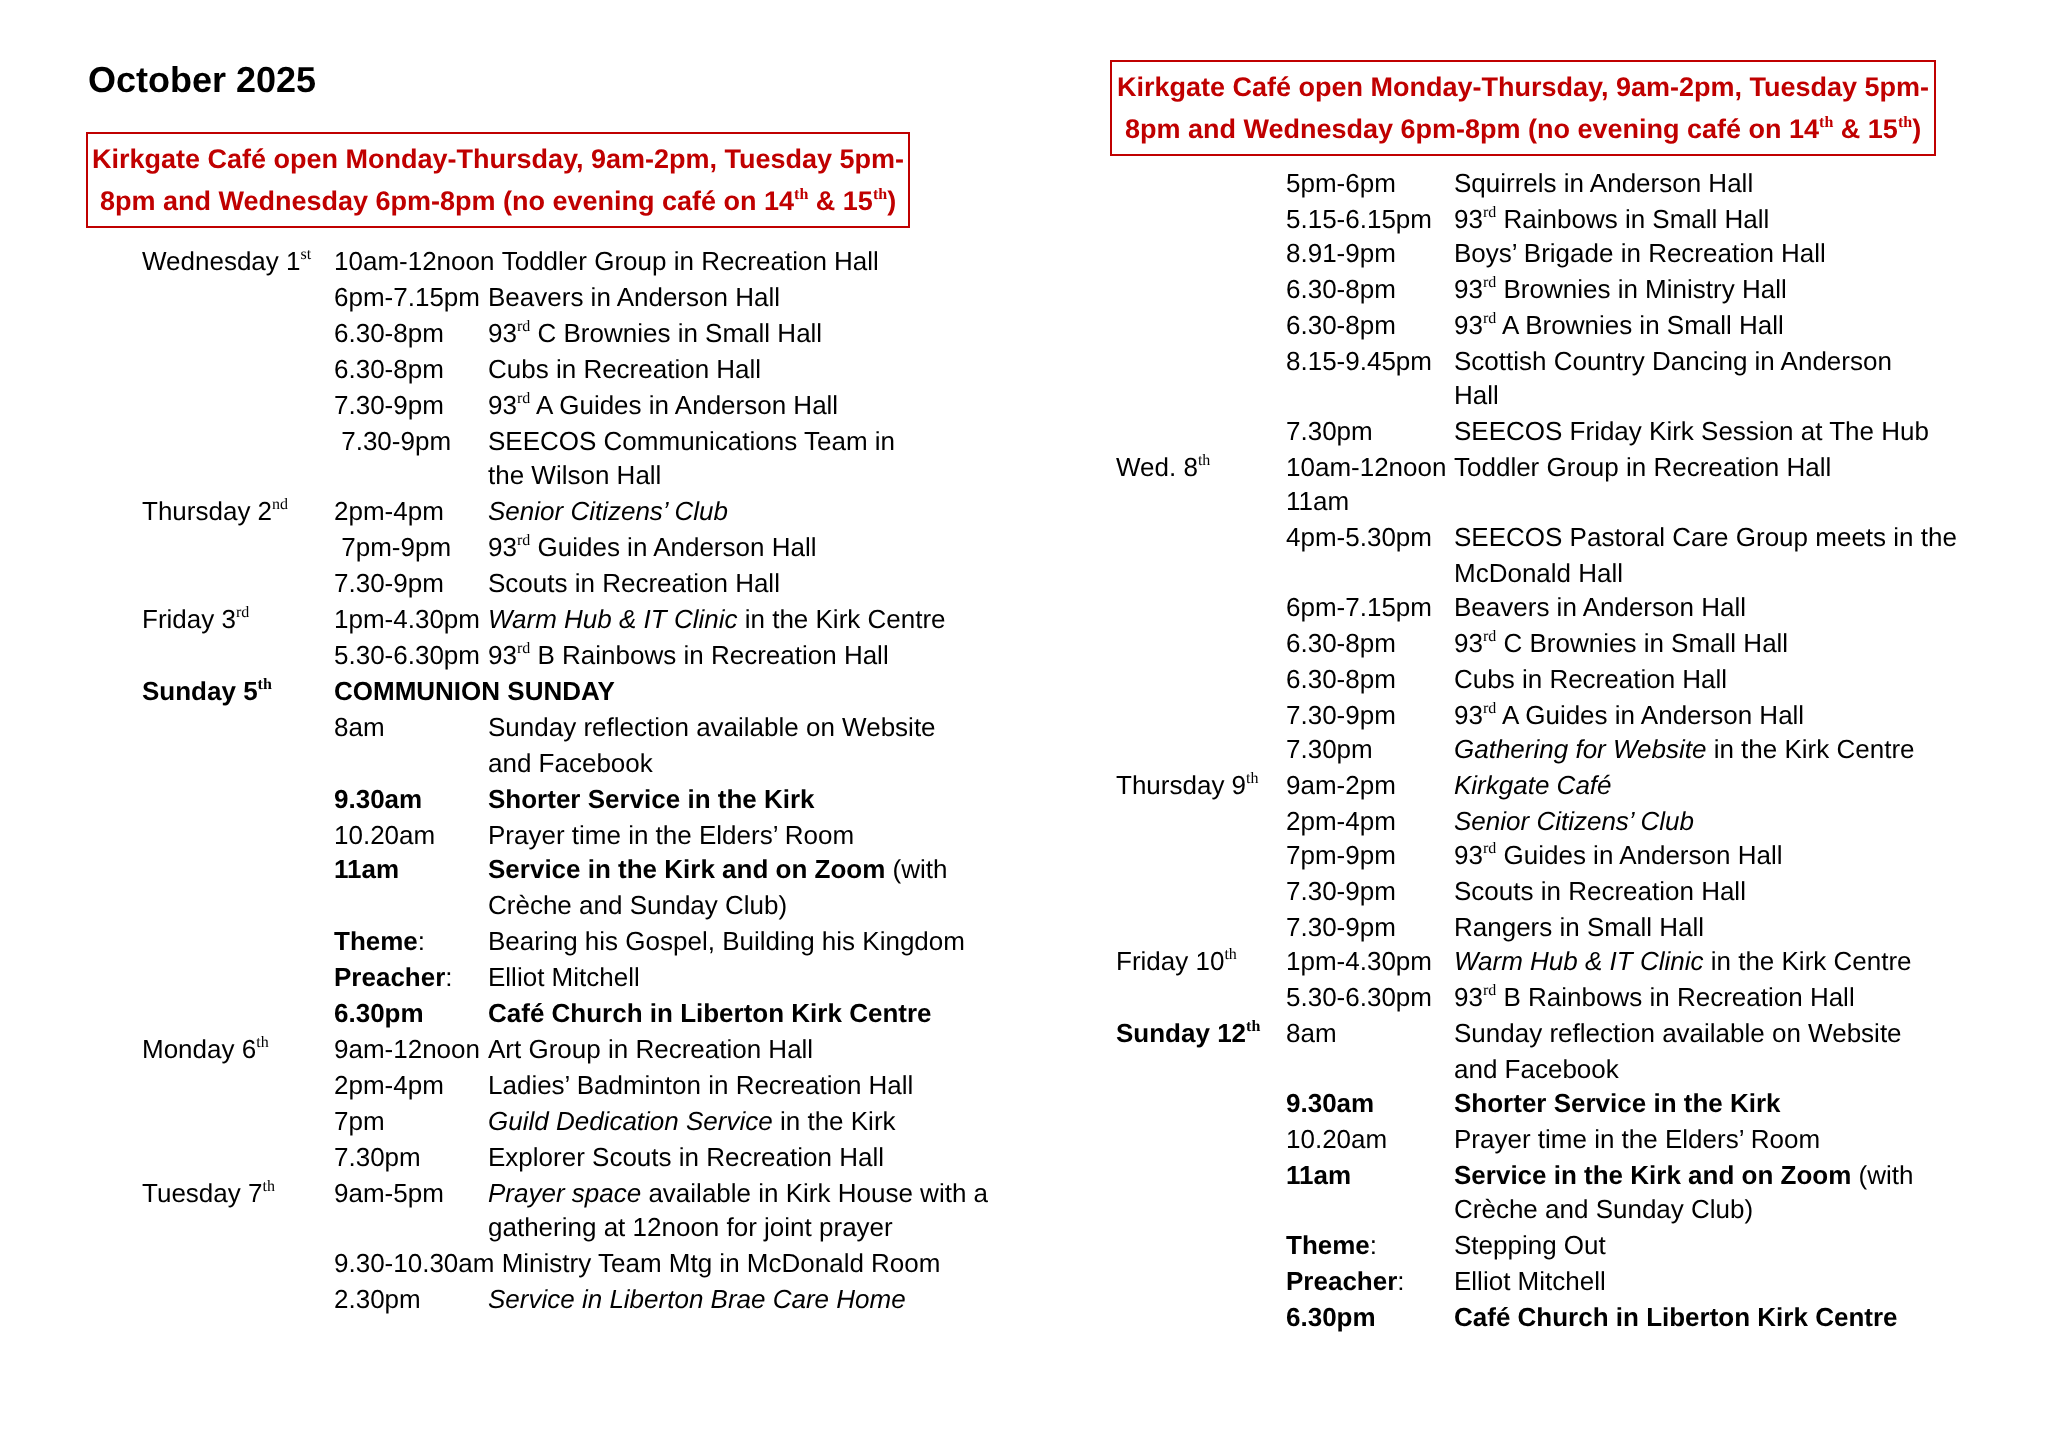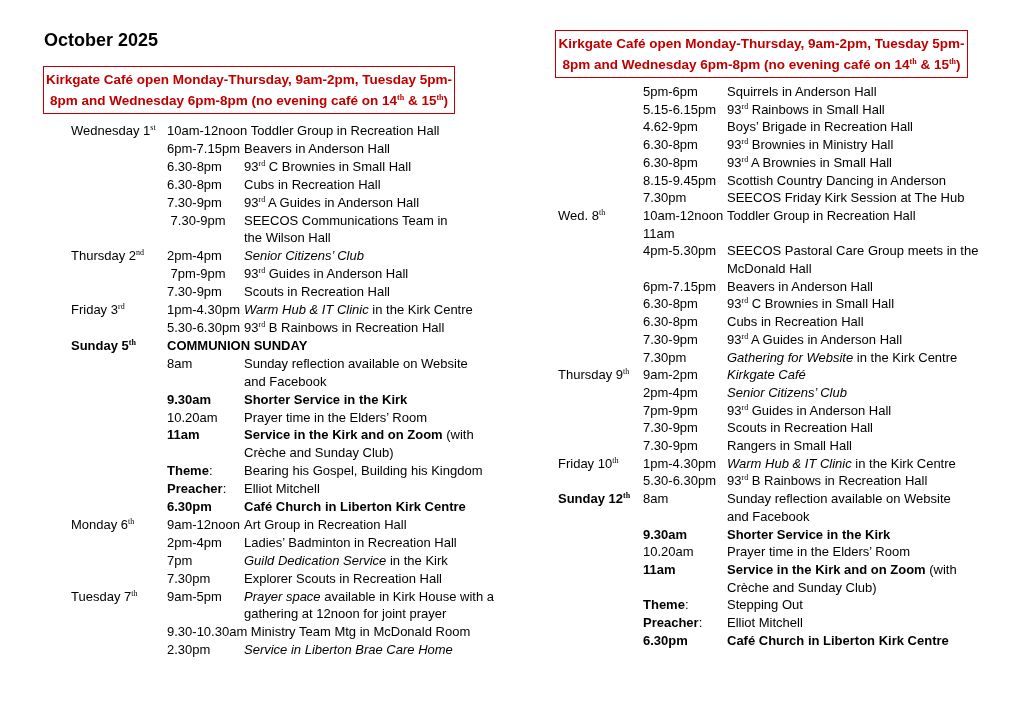--- a/index.html
+++ b/index.html
@@ -84,24 +84,25 @@
     <div class="row"><span class="cell day"></span><span class="cell time"><span>7pm</span></span><span class="cell desc"><span class="i">Guild Dedication Service</span><span> in the Kirk</span></span></div>
     <div class="row"><span class="cell day"></span><span class="cell time"><span>7.30pm</span></span><span class="cell desc"><span>Explorer Scouts in Recreation Hall</span></span></div>
     <div class="row"><span class="cell day"><span>Tuesday 7</span><sup>th</sup></span><span class="cell time"><span>9am-5pm</span></span><span class="cell desc"><span class="i">Prayer space</span><span> available in Kirk House with a</span></span></div>
     <div class="row"><span class="cell day"></span><span class="cell time"></span><span class="cell desc"><span>gathering at 12noon for joint prayer</span></span></div>
     <div class="row"><span class="cell day"></span><span class="cell time"><span>9.30-10.30am </span></span><span class="cell desc"><span>Ministry Team Mtg in McDonald Room</span></span></div>
     <div class="row"><span class="cell day"></span><span class="cell time"><span>2.30pm</span></span><span class="cell desc"><span class="i">Service in Liberton Brae Care Home</span></span></div>
   </div>
 <div class="col" id="col-right">
     <div class="row"><span class="cell day"></span><span class="cell time"><span>5pm-6pm</span></span><span class="cell desc"><span>Squirrels in Anderson Hall</span></span></div>
     <div class="row"><span class="cell day"></span><span class="cell time"><span>5.15-6.15pm </span></span><span class="cell desc"><span>93</span><sup>rd</sup><span> Rainbows in Small Hall</span></span></div>
-    <div class="row"><span class="cell day"></span><span class="cell time"><span>4.62-9pm</span></span><span class="cell desc"><span>Boys’ Brigade in Recreation Hall</span></span></div>
+    <div class="row"><span class="cell day"></span><span class="cell time"><span>8.91-9pm</span></span><span class="cell desc"><span>Boys’ Brigade in Recreation Hall</span></span></div>
     <div class="row"><span class="cell day"></span><span class="cell time"><span>6.30-8pm</span></span><span class="cell desc"><span>93</span><sup>rd</sup><span> Brownies in Ministry Hall</span></span></div>
     <div class="row"><span class="cell day"></span><span class="cell time"><span>6.30-8pm</span></span><span class="cell desc"><span>93</span><sup>rd</sup><span> A Brownies in Small Hall</span></span></div>
     <div class="row"><span class="cell day"></span><span class="cell time"><span>8.15-9.45pm </span></span><span class="cell desc"><span>Scottish Country Dancing in Anderson</span></span></div>
+    <div class="row"><span class="cell day"></span><span class="cell time"></span><span class="cell desc"><span>Hall</span></span></div>
     <div class="row"><span class="cell day"></span><span class="cell time"><span>7.30pm</span></span><span class="cell desc"><span>SEECOS Friday Kirk Session at The Hub</span></span></div>
     <div class="row"><span class="cell day"><span>Wed. 8</span><sup>th</sup></span><span class="cell time"><span>10am-12noon </span></span><span class="cell desc"><span>Toddler Group in Recreation Hall</span></span></div>
     <div class="row"><span class="cell day"></span><span class="cell time"><span>11am</span></span></div>
     <div class="row"><span class="cell day"></span><span class="cell time"><span>4pm-5.30pm </span></span><span class="cell desc"><span>SEECOS Pastoral Care Group meets in the</span></span></div>
     <div class="row"><span class="cell day"></span><span class="cell time"></span><span class="cell desc"><span>McDonald Hall</span></span></div>
     <div class="row"><span class="cell day"></span><span class="cell time"><span>6pm-7.15pm </span></span><span class="cell desc"><span>Beavers in Anderson Hall</span></span></div>
     <div class="row"><span class="cell day"></span><span class="cell time"><span>6.30-8pm</span></span><span class="cell desc"><span>93</span><sup>rd</sup><span> C Brownies in Small Hall</span></span></div>
     <div class="row"><span class="cell day"></span><span class="cell time"><span>6.30-8pm</span></span><span class="cell desc"><span>Cubs in Recreation Hall</span></span></div>
     <div class="row"><span class="cell day"></span><span class="cell time"><span>7.30-9pm</span></span><span class="cell desc"><span>93</span><sup>rd</sup><span> A Guides in Anderson Hall</span></span></div>
     <div class="row"><span class="cell day"></span><span class="cell time"><span>7.30pm</span></span><span class="cell desc"><span class="i">Gathering for Website</span><span> in the Kirk Centre</span></span></div>

